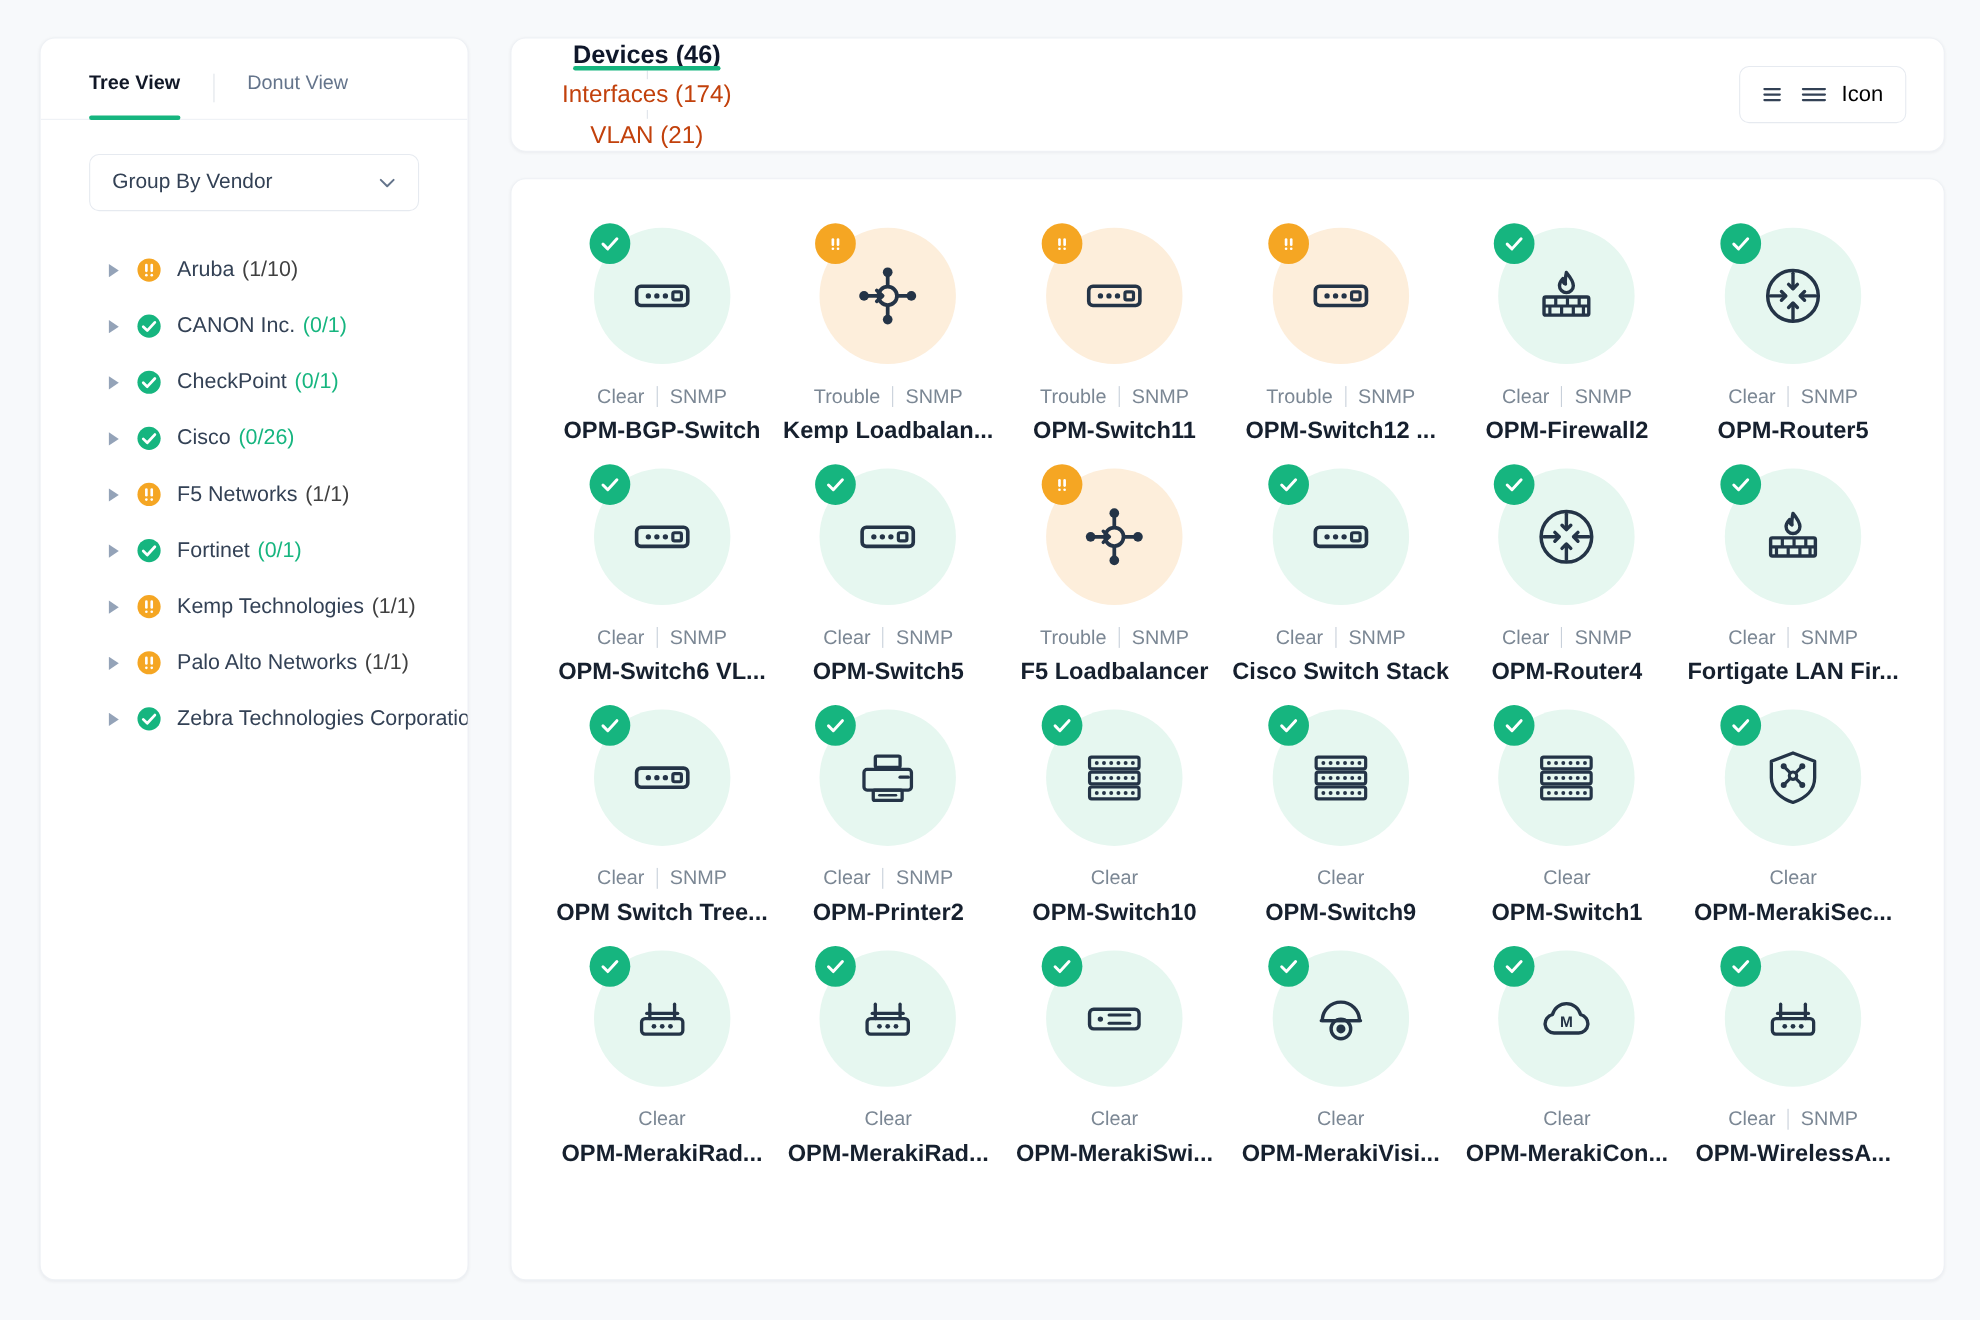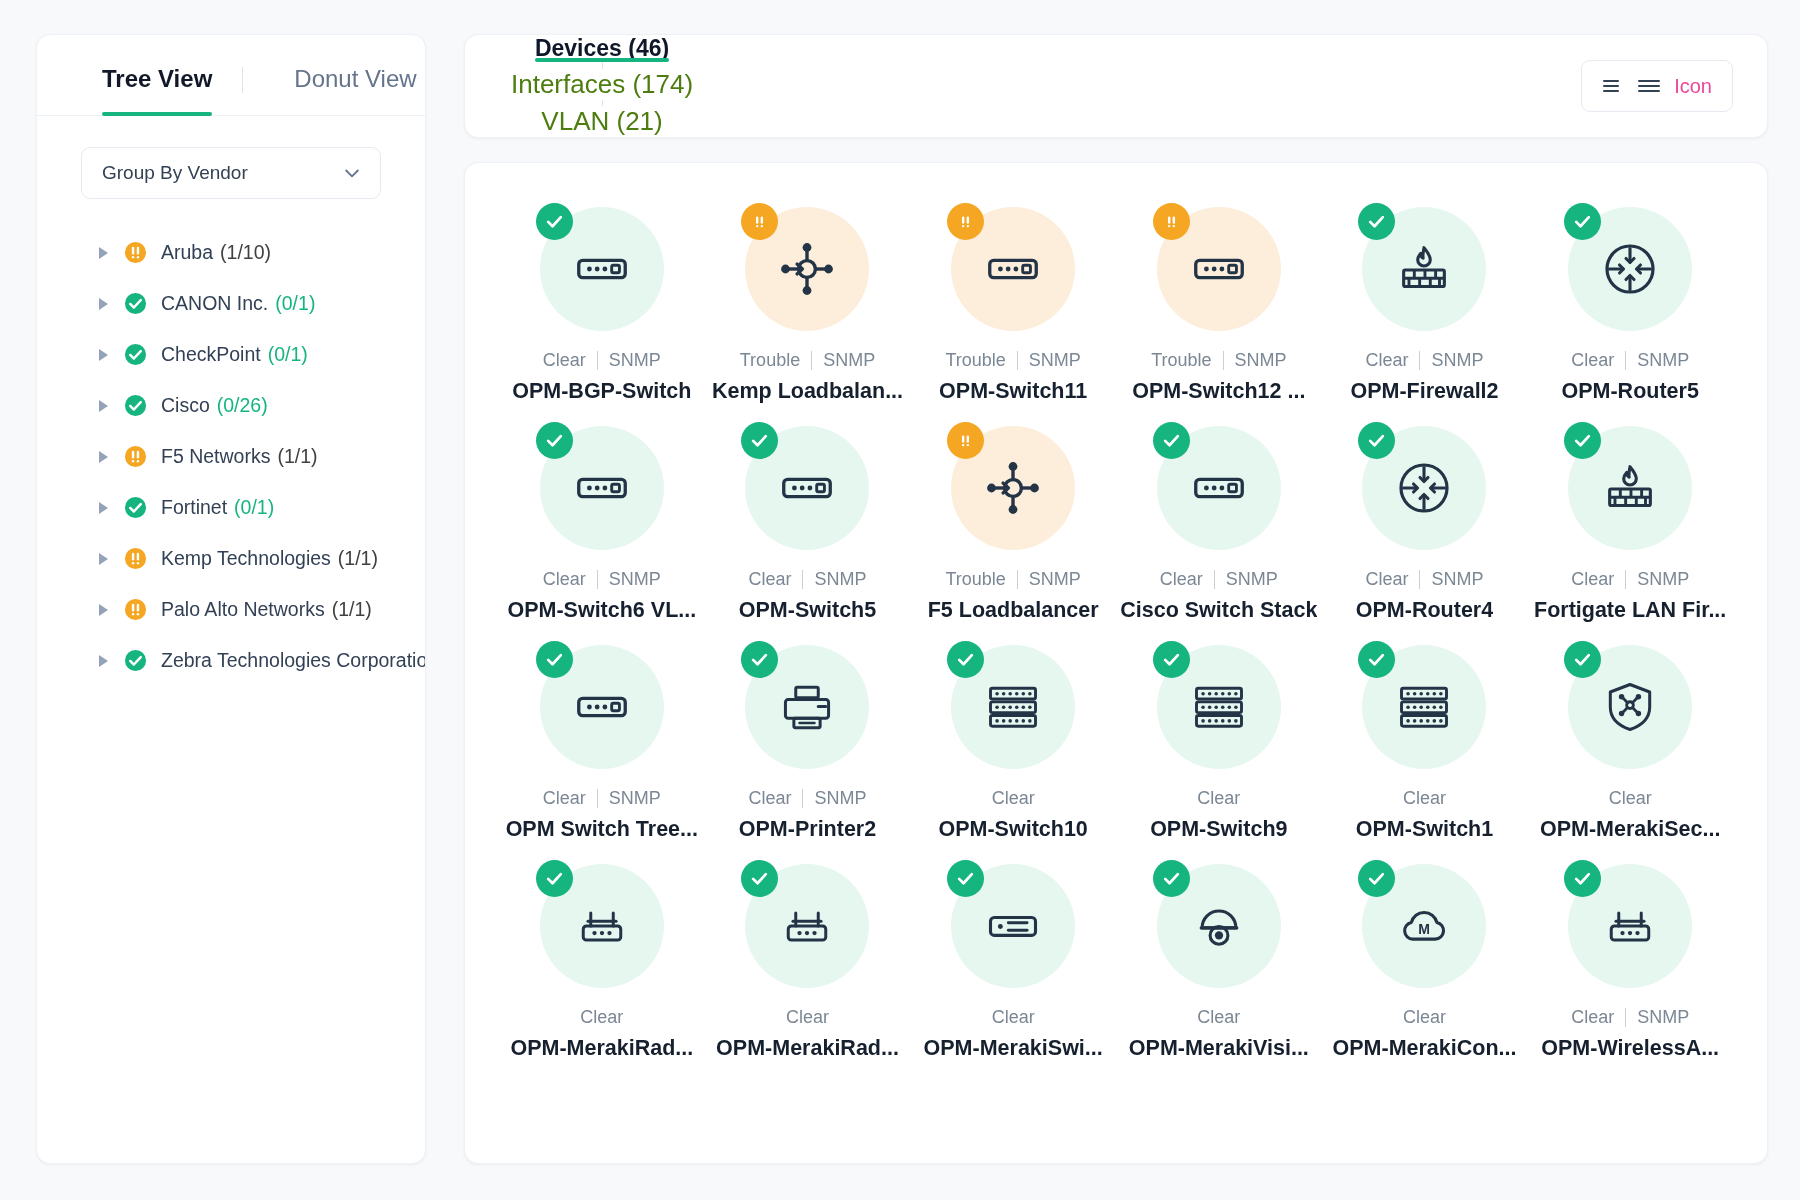--- a/index.html
+++ b/index.html
@@ -21,27 +21,26 @@
     display: flex; flex-direction: column;
     overflow: hidden;
   }
   .view-tabs {
     display: flex; align-items: flex-start;
     padding: 30px 0 0 44px;
     border-bottom: 1px solid #eef1f5;
     position: relative;
   }
   .view-tab {
-    font-size: 24px;
+    font-size: 18px;
     color: #64748b;
     padding: 0 0 22px 0;
     position: relative;
     cursor: pointer;
     white-space: nowrap;
-    margin-left: 21px;
   }
   .view-tab.active { color: #111827; font-weight: bold; }
   .view-tab.active::after {
     content: ""; position: absolute; left: 0; right: 0; bottom: -1px;
     height: 4px; background: #16b57f; border-radius: 3px;
   }
   .tab-sep {
     width: 1px; height: 26px; background: #dfe4ea; margin: 2px 30px 0 30px;
   }
 
@@ -89,39 +88,39 @@
   }
 
   .topbar {
     height: 104px;
     display: flex; align-items: center;
     padding: 0 34px 0 46px;
     position: relative;
   }
   .ent-tabs { display: flex; align-items: center; height: 100%; flex-direction: column; }
   .ent-tab {
-    font-size: 26px; color: #4d7c0f; position: relative;
+    font-size: 22px; color: #c2410c; position: relative;
     height: 100%; display: flex; align-items: center; cursor: pointer;
     white-space: nowrap;
   }
   .ent-tab.active { color: #0f172a; font-weight: bold; font-size: 23px; }
   .ent-tab.active::after {
     content: ""; position: absolute; left: 0; right: 0; bottom: 0;
     height: 4px; background: #16b57f; border-radius: 3px;
   }
   .ent-sep { width: 1px; height: 28px; background: #dfe4ea; margin: 0 20px; }
 
   .view-toggle {
     margin-left: auto;
     height: 52px; min-width: 135px;
     border: 1px solid #e6eaf0; border-radius: 9px;
     display: flex; align-items: center; gap: 13px;
     padding: 0 20px; cursor: pointer; background: #fff;
   }
-  .view-toggle .lbl { font-size: 20px; color: #ec4899; }
+  .view-toggle .lbl { font-size: 20px; color: #000000; }
 
   .grid-card { flex: 1; padding: 28px 34px 20px 34px; overflow: hidden; }
   .grid {
     display: grid;
     grid-template-columns: repeat(6, 1fr);
     row-gap: 6px;
   }
   .dev {
     display: flex; flex-direction: column; align-items: center;
     padding-top: 16px; cursor: pointer;

